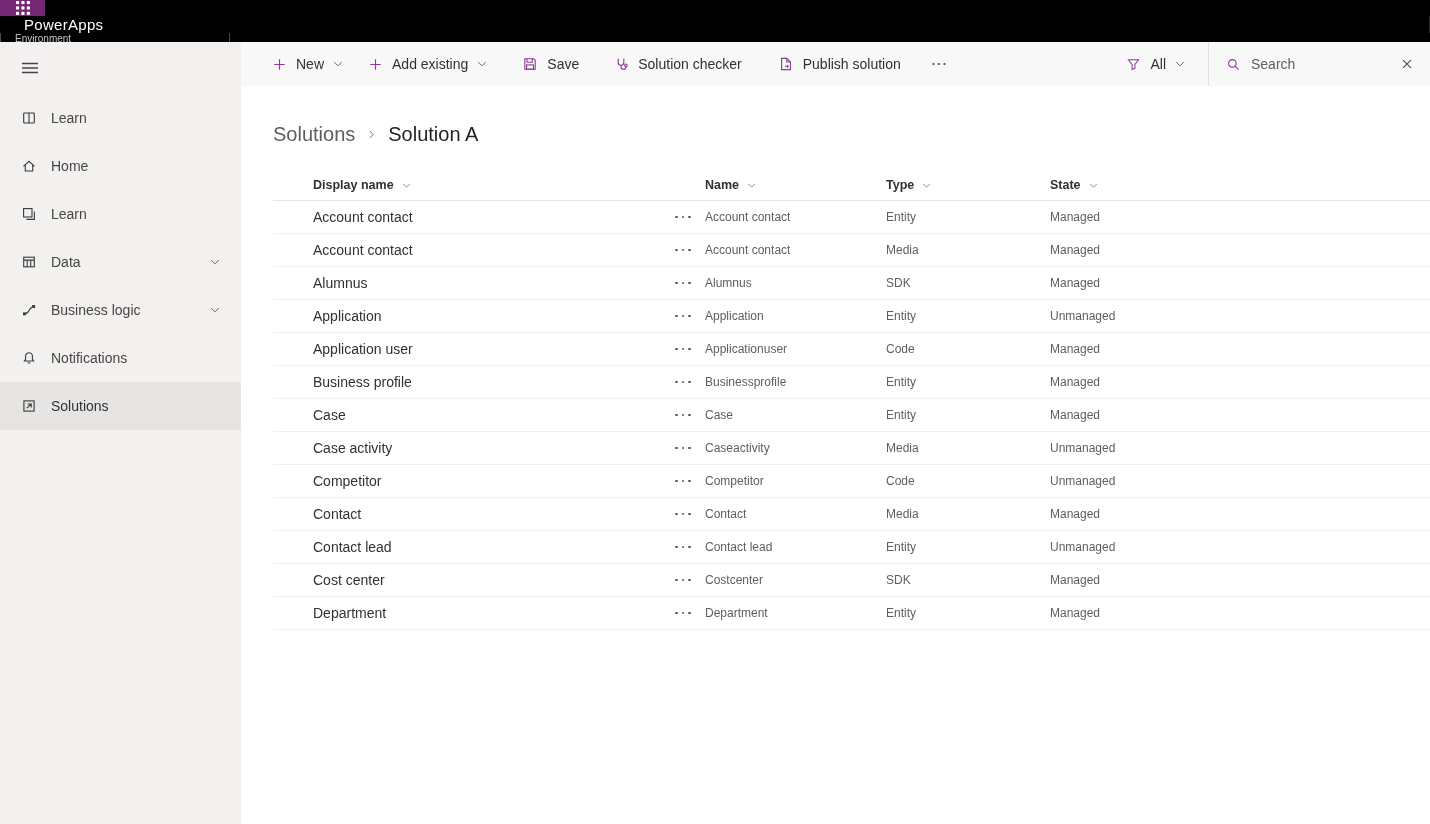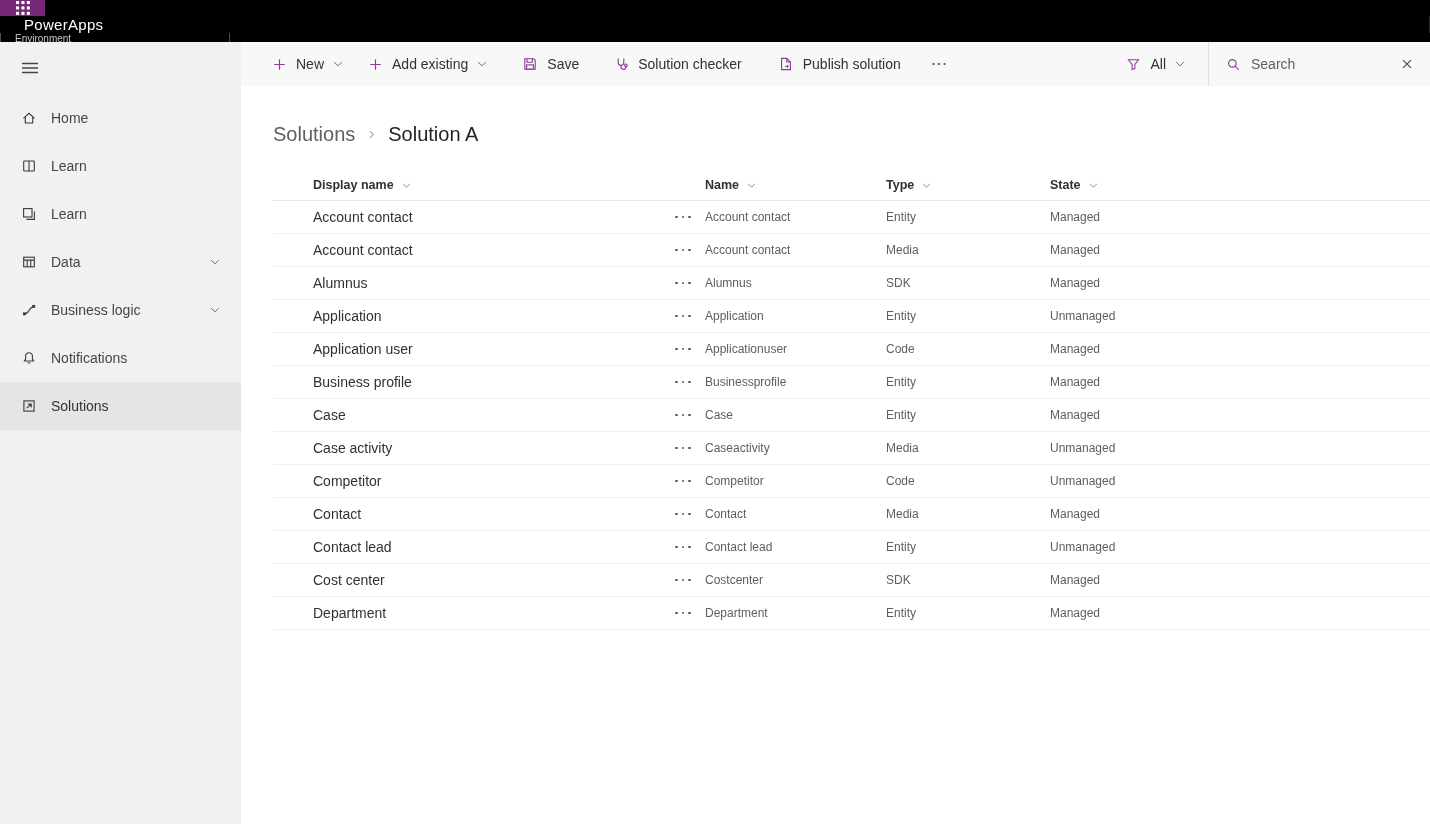--- a/index.html
+++ b/index.html
@@ -127,35 +127,35 @@
       <span style="display:flex">
         <svg width="18" height="14" viewBox="0 0 18 14" fill="none" stroke="#484644" stroke-width="1.3">
           <path d="M1 2.5h16M1 7h16M1 11.5h16"></path>
         </svg>
       </span>
     </div>
 
     <div class="nav-item">
       <span class="nav-icon">
         <svg width="16" height="16" viewBox="0 0 16 16" fill="none" stroke="currentColor" stroke-width="1.1">
+          <rect x="2.7" y="3" width="10.6" height="10" rx="0.8"></rect>
+            <path d="M8 3v10"></path>
+        </svg>
+      </span>
+      <span>Learn</span>
+    </div>
+
+    <div class="nav-item">
+      <span class="nav-icon">
+        <svg width="16" height="16" viewBox="0 0 16 16" fill="none" stroke="currentColor" stroke-width="1.1">
           <path d="M2.4 8.3 8 3.3l5.6 5"></path>
             <path d="M4.3 6.9V13h7.4V6.9"></path>
         </svg>
       </span>
       <span>Home</span>
-    </div>
-
-    <div class="nav-item">
-      <span class="nav-icon">
-        <svg width="16" height="16" viewBox="0 0 16 16" fill="none" stroke="currentColor" stroke-width="1.1">
-          <rect x="2.7" y="3" width="10.6" height="10" rx="0.8"></rect>
-            <path d="M8 3v10"></path>
-        </svg>
-      </span>
-      <span>Learn</span>
     </div>
 
     <div class="nav-item">
       <span class="nav-icon">
         <svg width="16" height="16" viewBox="0 0 16 16" fill="none" stroke="currentColor" stroke-width="1.1">
           <rect x="2.6" y="2.6" width="8.4" height="8.4"></rect>
             <path d="M13.4 5.4v8H5.4"></path>
         </svg>
       </span>
       <span>Learn</span>

